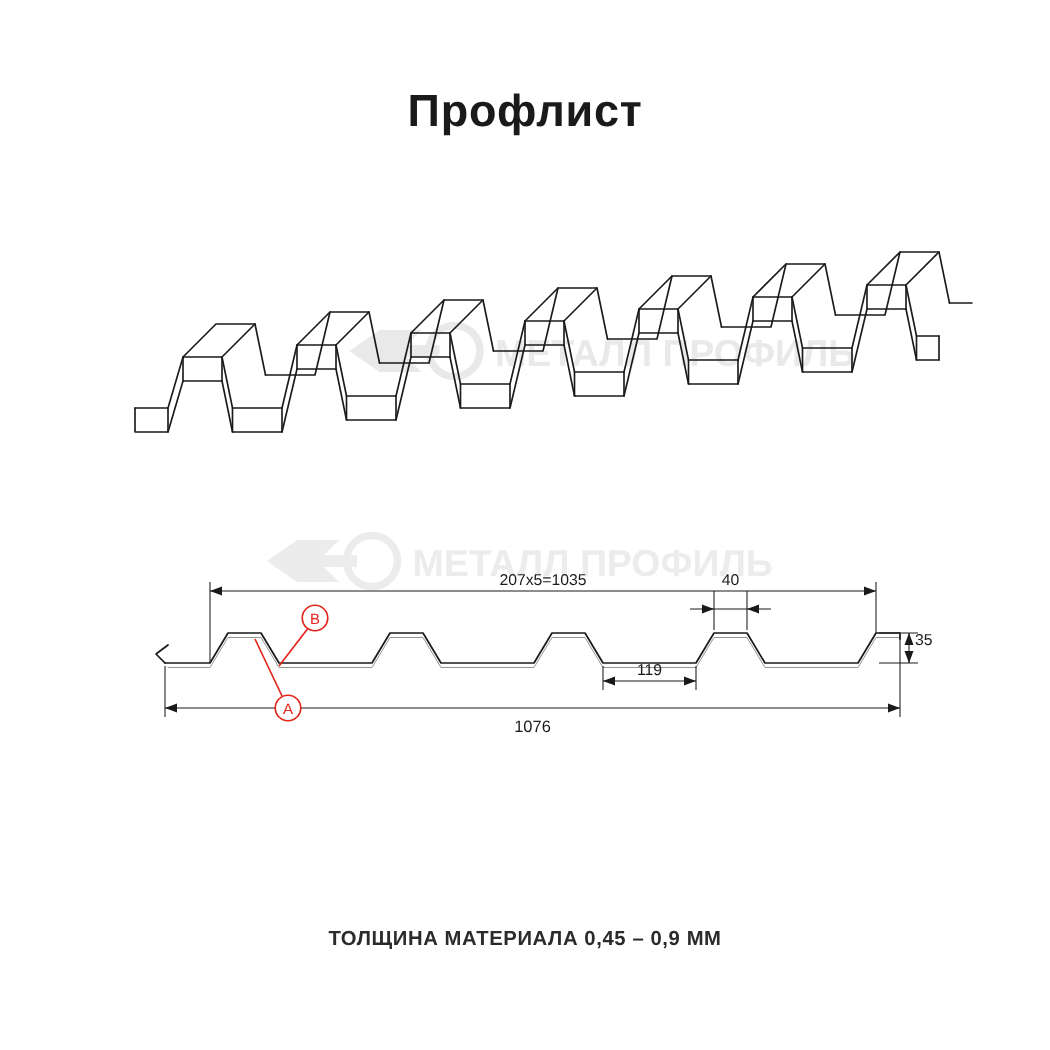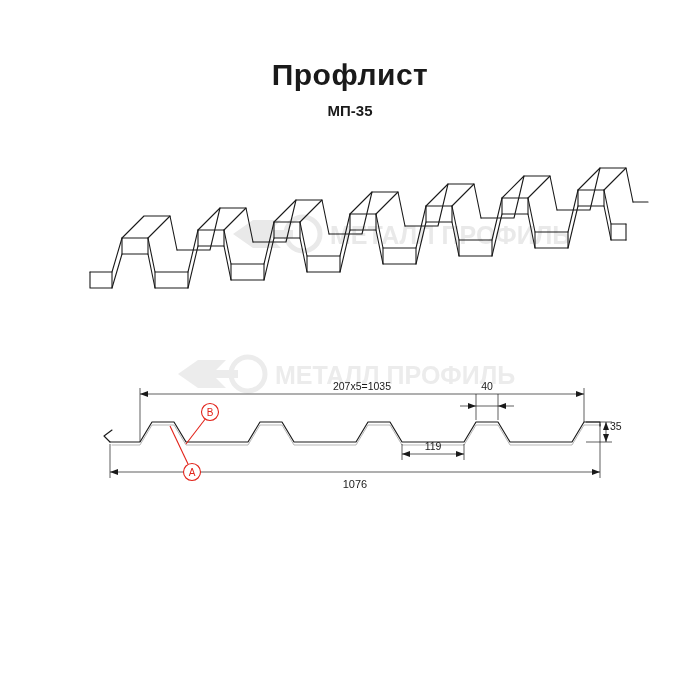--- a/index.html
+++ b/index.html
@@ -74,21 +74,20 @@
   .wm1 { top: 200px; left: 215px; }
   .wm2 { top: 340px; left: 150px; }
   svg { display: block; overflow: visible; }
 </style>
 </head>
 <body>
 
 <div class="page">
 
   <div class="title">Профлист</div>
-  <div class="subtitle">МП-35</div>
 
   <div class="wm wm1">
     <svg width="300" height="90" viewBox="0 0 300 90">
       <g fill="#e9e9e9">
         <path d="M18 34 l20 -14 h28 l-10 10 h22 v8 h-22 l10 10 h-28 z"></path>
         <circle cx="88" cy="34" r="17" fill="none" stroke="#e9e9e9" stroke-width="5"></circle>
         <path d="M80 26 h6 l3 7 3 -7 h6 v17 h-5 v-10 l-4 10 h-2 l-4 -10 v10 h-5 z" fill="#ffffff"></path>
       </g>
       <text x="115" y="44" font-family="Liberation Sans, sans-serif" font-size="25" font-weight="bold" fill="#e9e9e9">МЕТАЛЛ ПРОФИЛЬ</text>
     </svg>
@@ -257,14 +256,15 @@
       </g>
 
       <text x="262" y="30" text-anchor="middle" font-family="Liberation Sans, sans-serif" font-size="10.5" fill="#1a1a1a">207х5=1035</text>
       <text x="387" y="30" text-anchor="middle" font-family="Liberation Sans, sans-serif" font-size="10.5" fill="#1a1a1a">40</text>
       <text x="333" y="90" text-anchor="middle" font-family="Liberation Sans, sans-serif" font-size="10.5" fill="#1a1a1a">119</text>
       <text x="510" y="70" text-anchor="start" font-family="Liberation Sans, sans-serif" font-size="10.5" fill="#1a1a1a">35</text>
       <text x="255" y="128" text-anchor="middle" font-family="Liberation Sans, sans-serif" font-size="11" fill="#1a1a1a">1076</text>
     </svg>
   </div>
 
+  <div class="footer-note">ТОЛЩИНА МАТЕРИАЛА 0,45 – 0,9 ММ</div>
 
 </div>
 
 </body></html>

